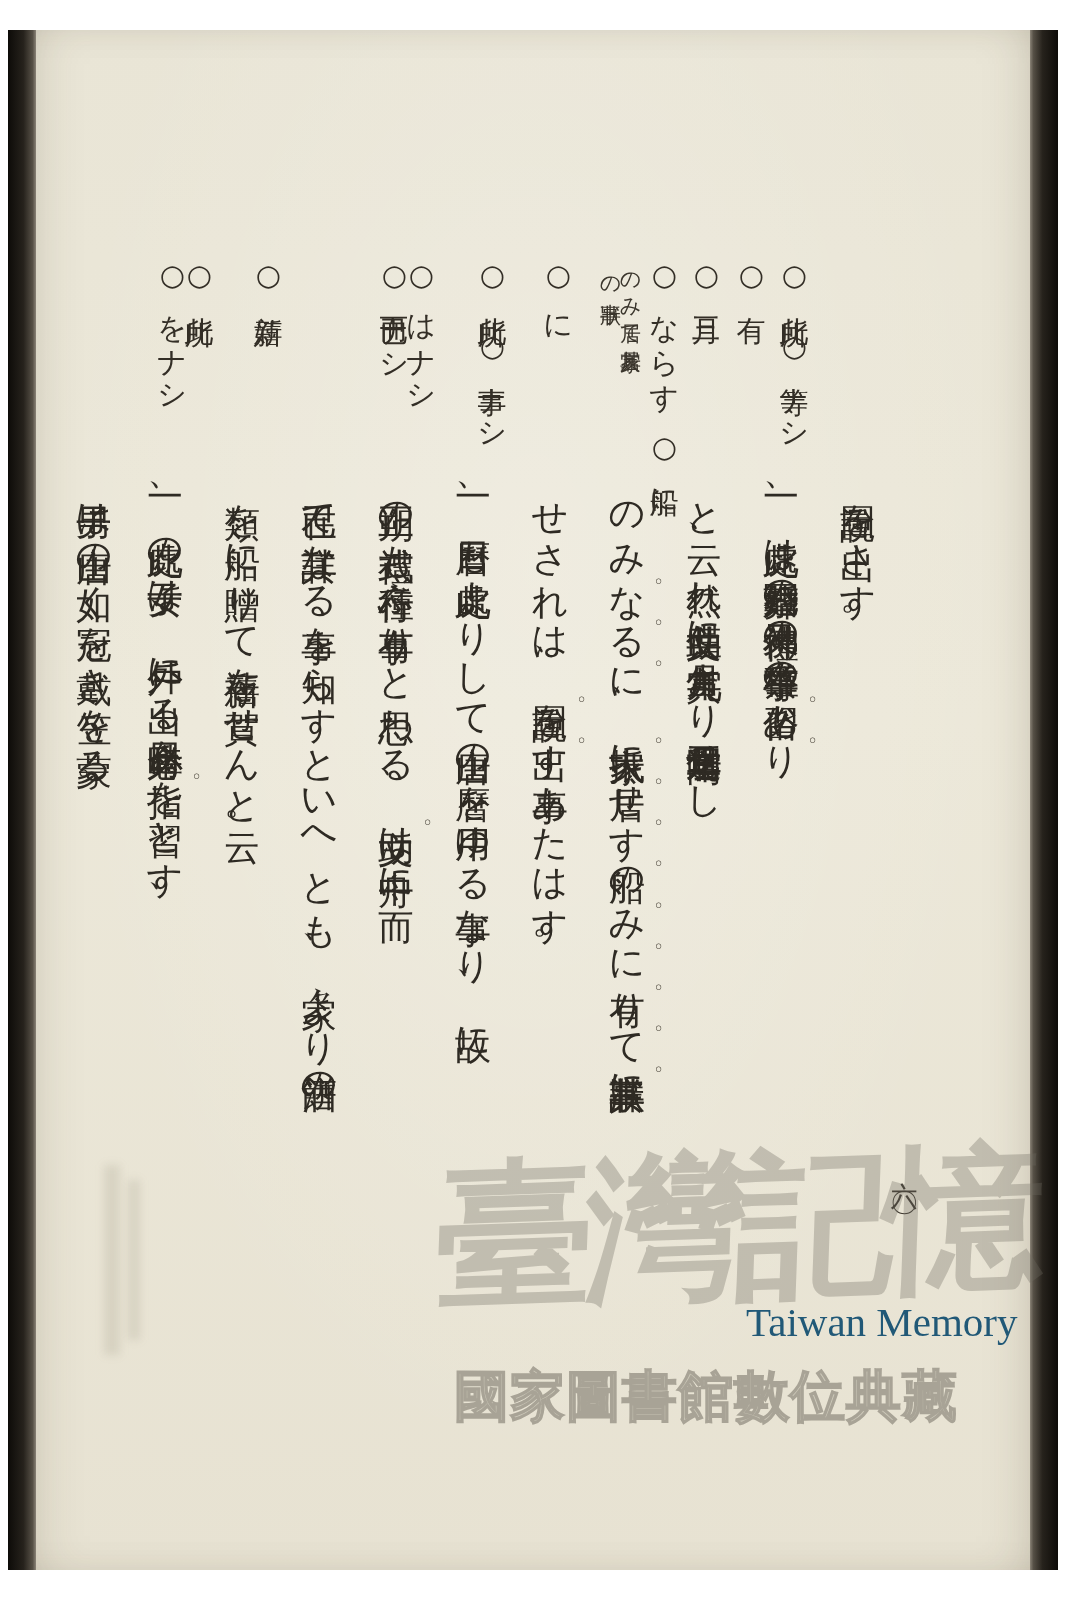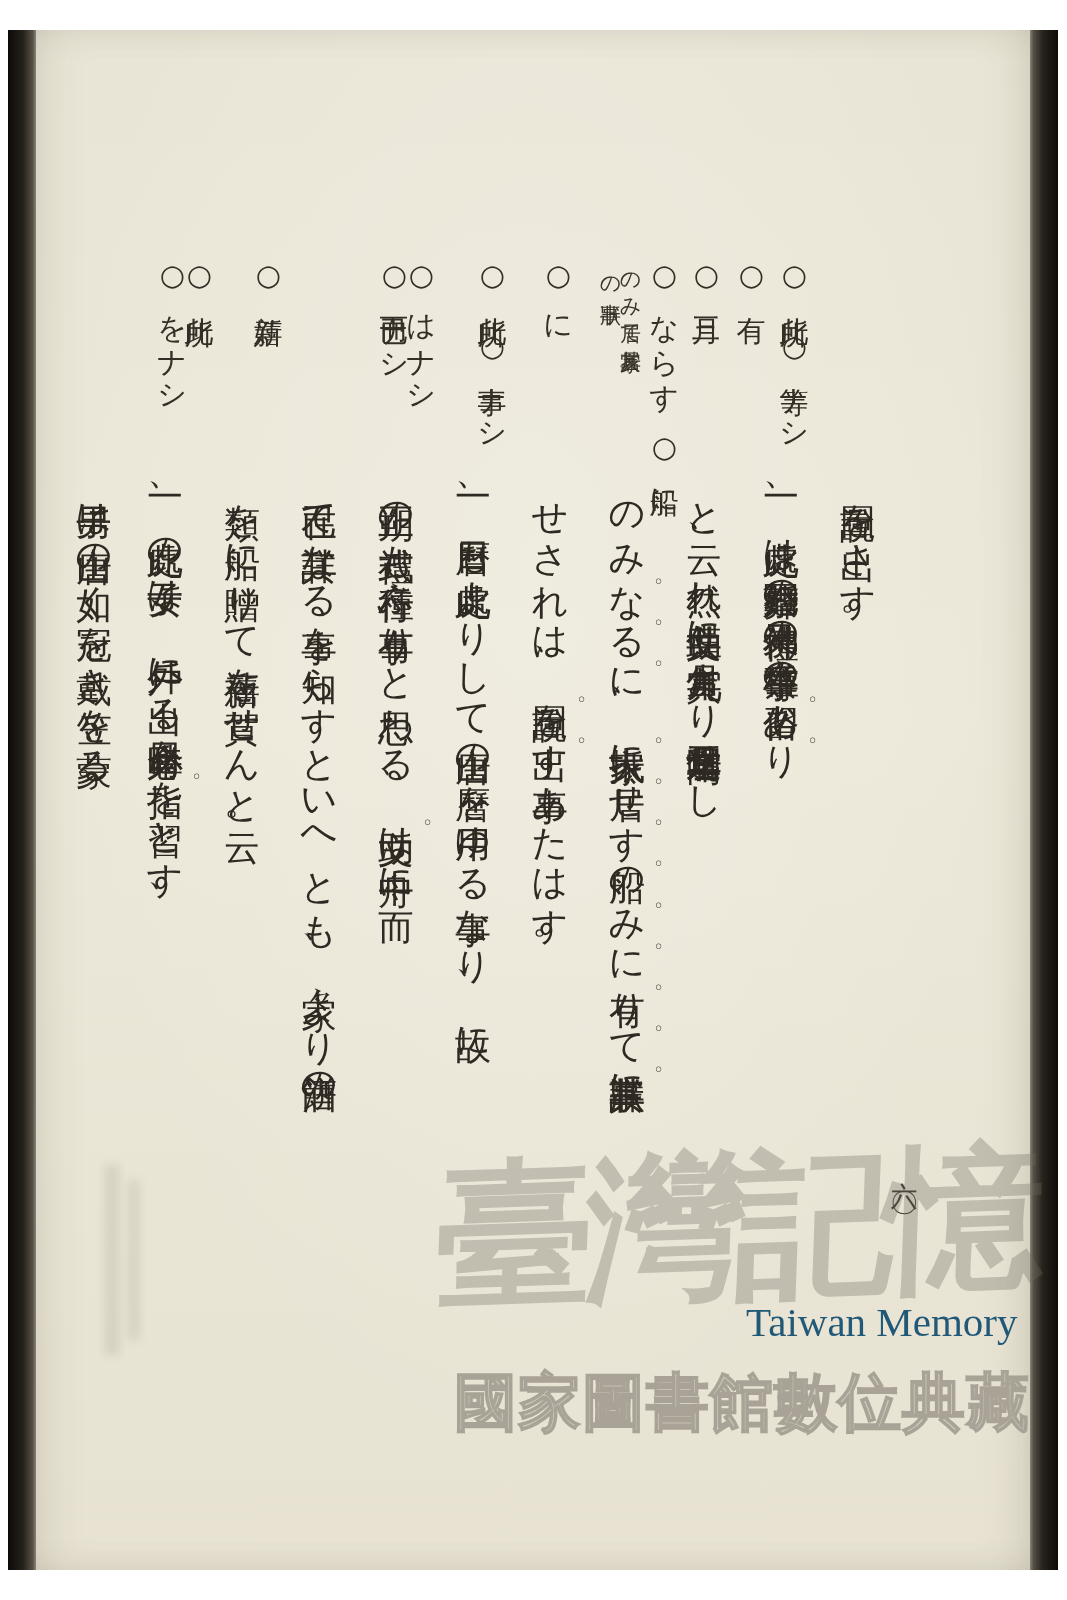--- a/index.html
+++ b/index.html
@@ -59,21 +59,21 @@
   .wm-seal{
     position:absolute;left:428px;top:1092px;font-size:158px;font-weight:bold;
     color:#6e6a60;opacity:.32;transform:rotate(-2deg) skewX(-4deg);letter-spacing:-8px;
     white-space:nowrap;
   }
   .wm-latin{
     position:absolute;left:738px;top:1268px;font-size:41px;color:#0c4a6e;opacity:.9;
     font-family:"Liberation Serif","DejaVu Serif",serif;white-space:nowrap;
   }
   .wm-inst{
-    position:absolute;left:446px;top:1330px;font-size:63px;font-weight:bold;
+    position:absolute;left:446px;top:1330px;font-size:55px;font-weight:bold;
     color:#ccc8b9;-webkit-text-stroke:1.5px #a5a093;opacity:.95;letter-spacing:1px;
     white-space:nowrap;
   }
 </style>
 </head>
 <body>
 
 <div class="scan">
   <div class="paper"></div>
   <div class="edge-l"></div>

